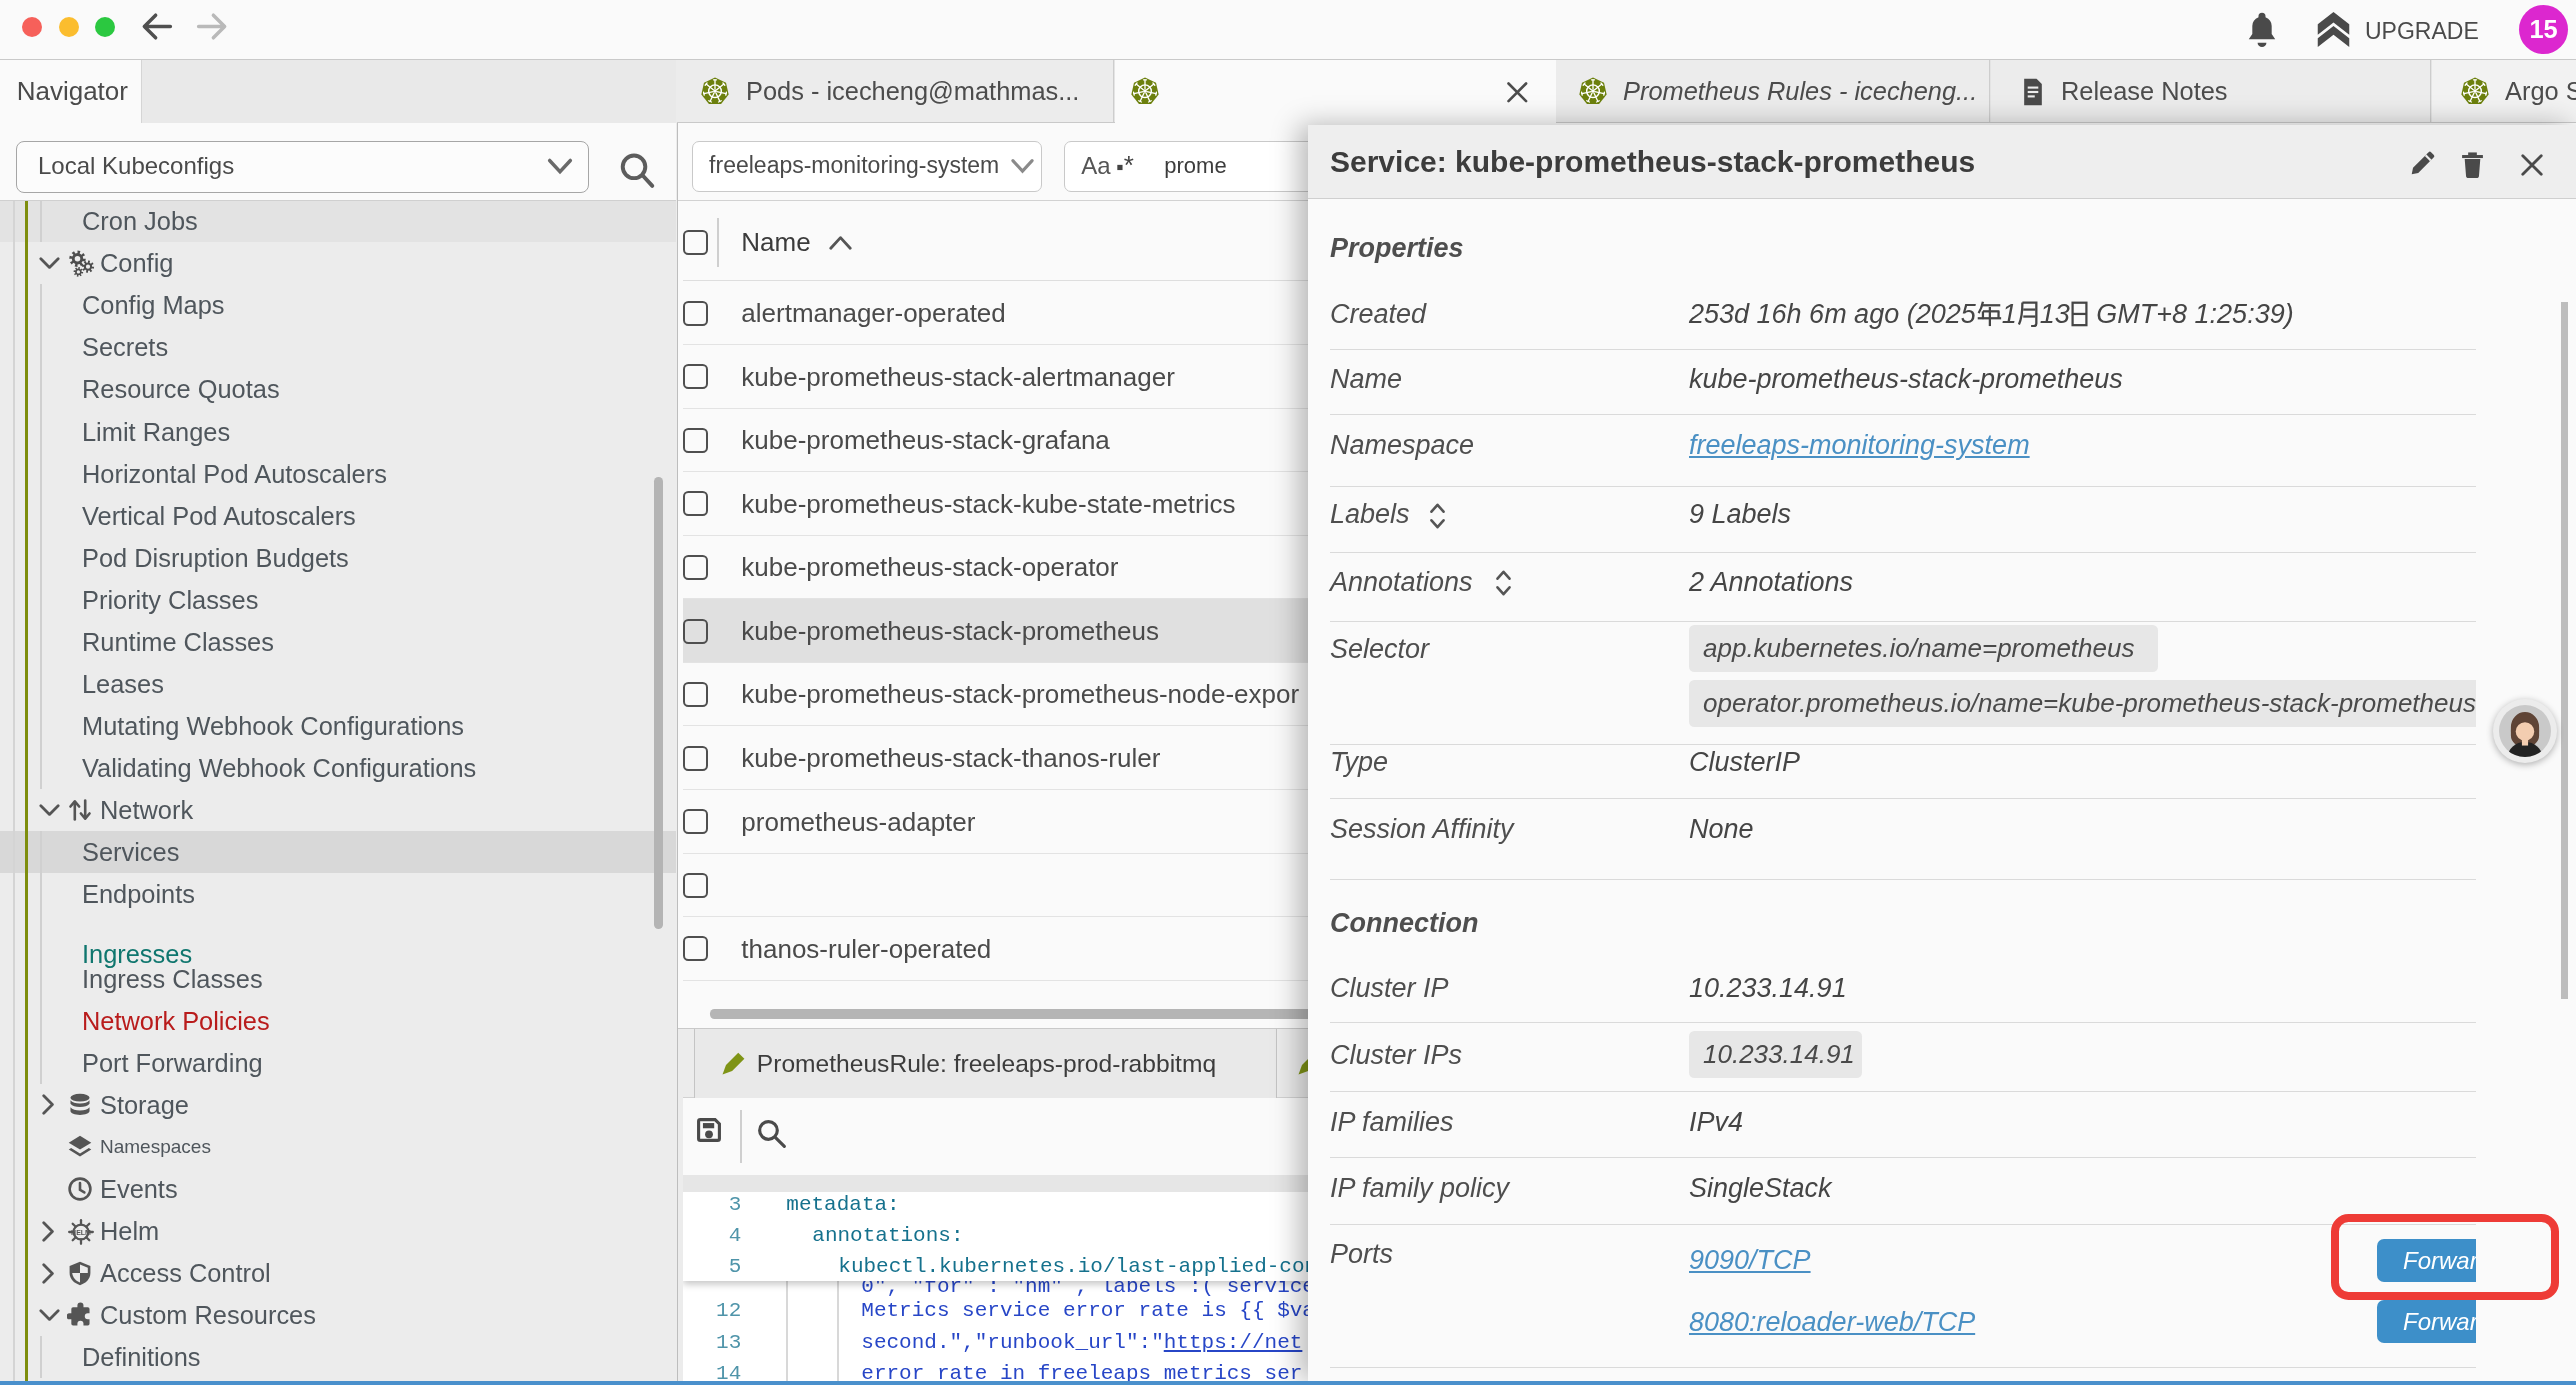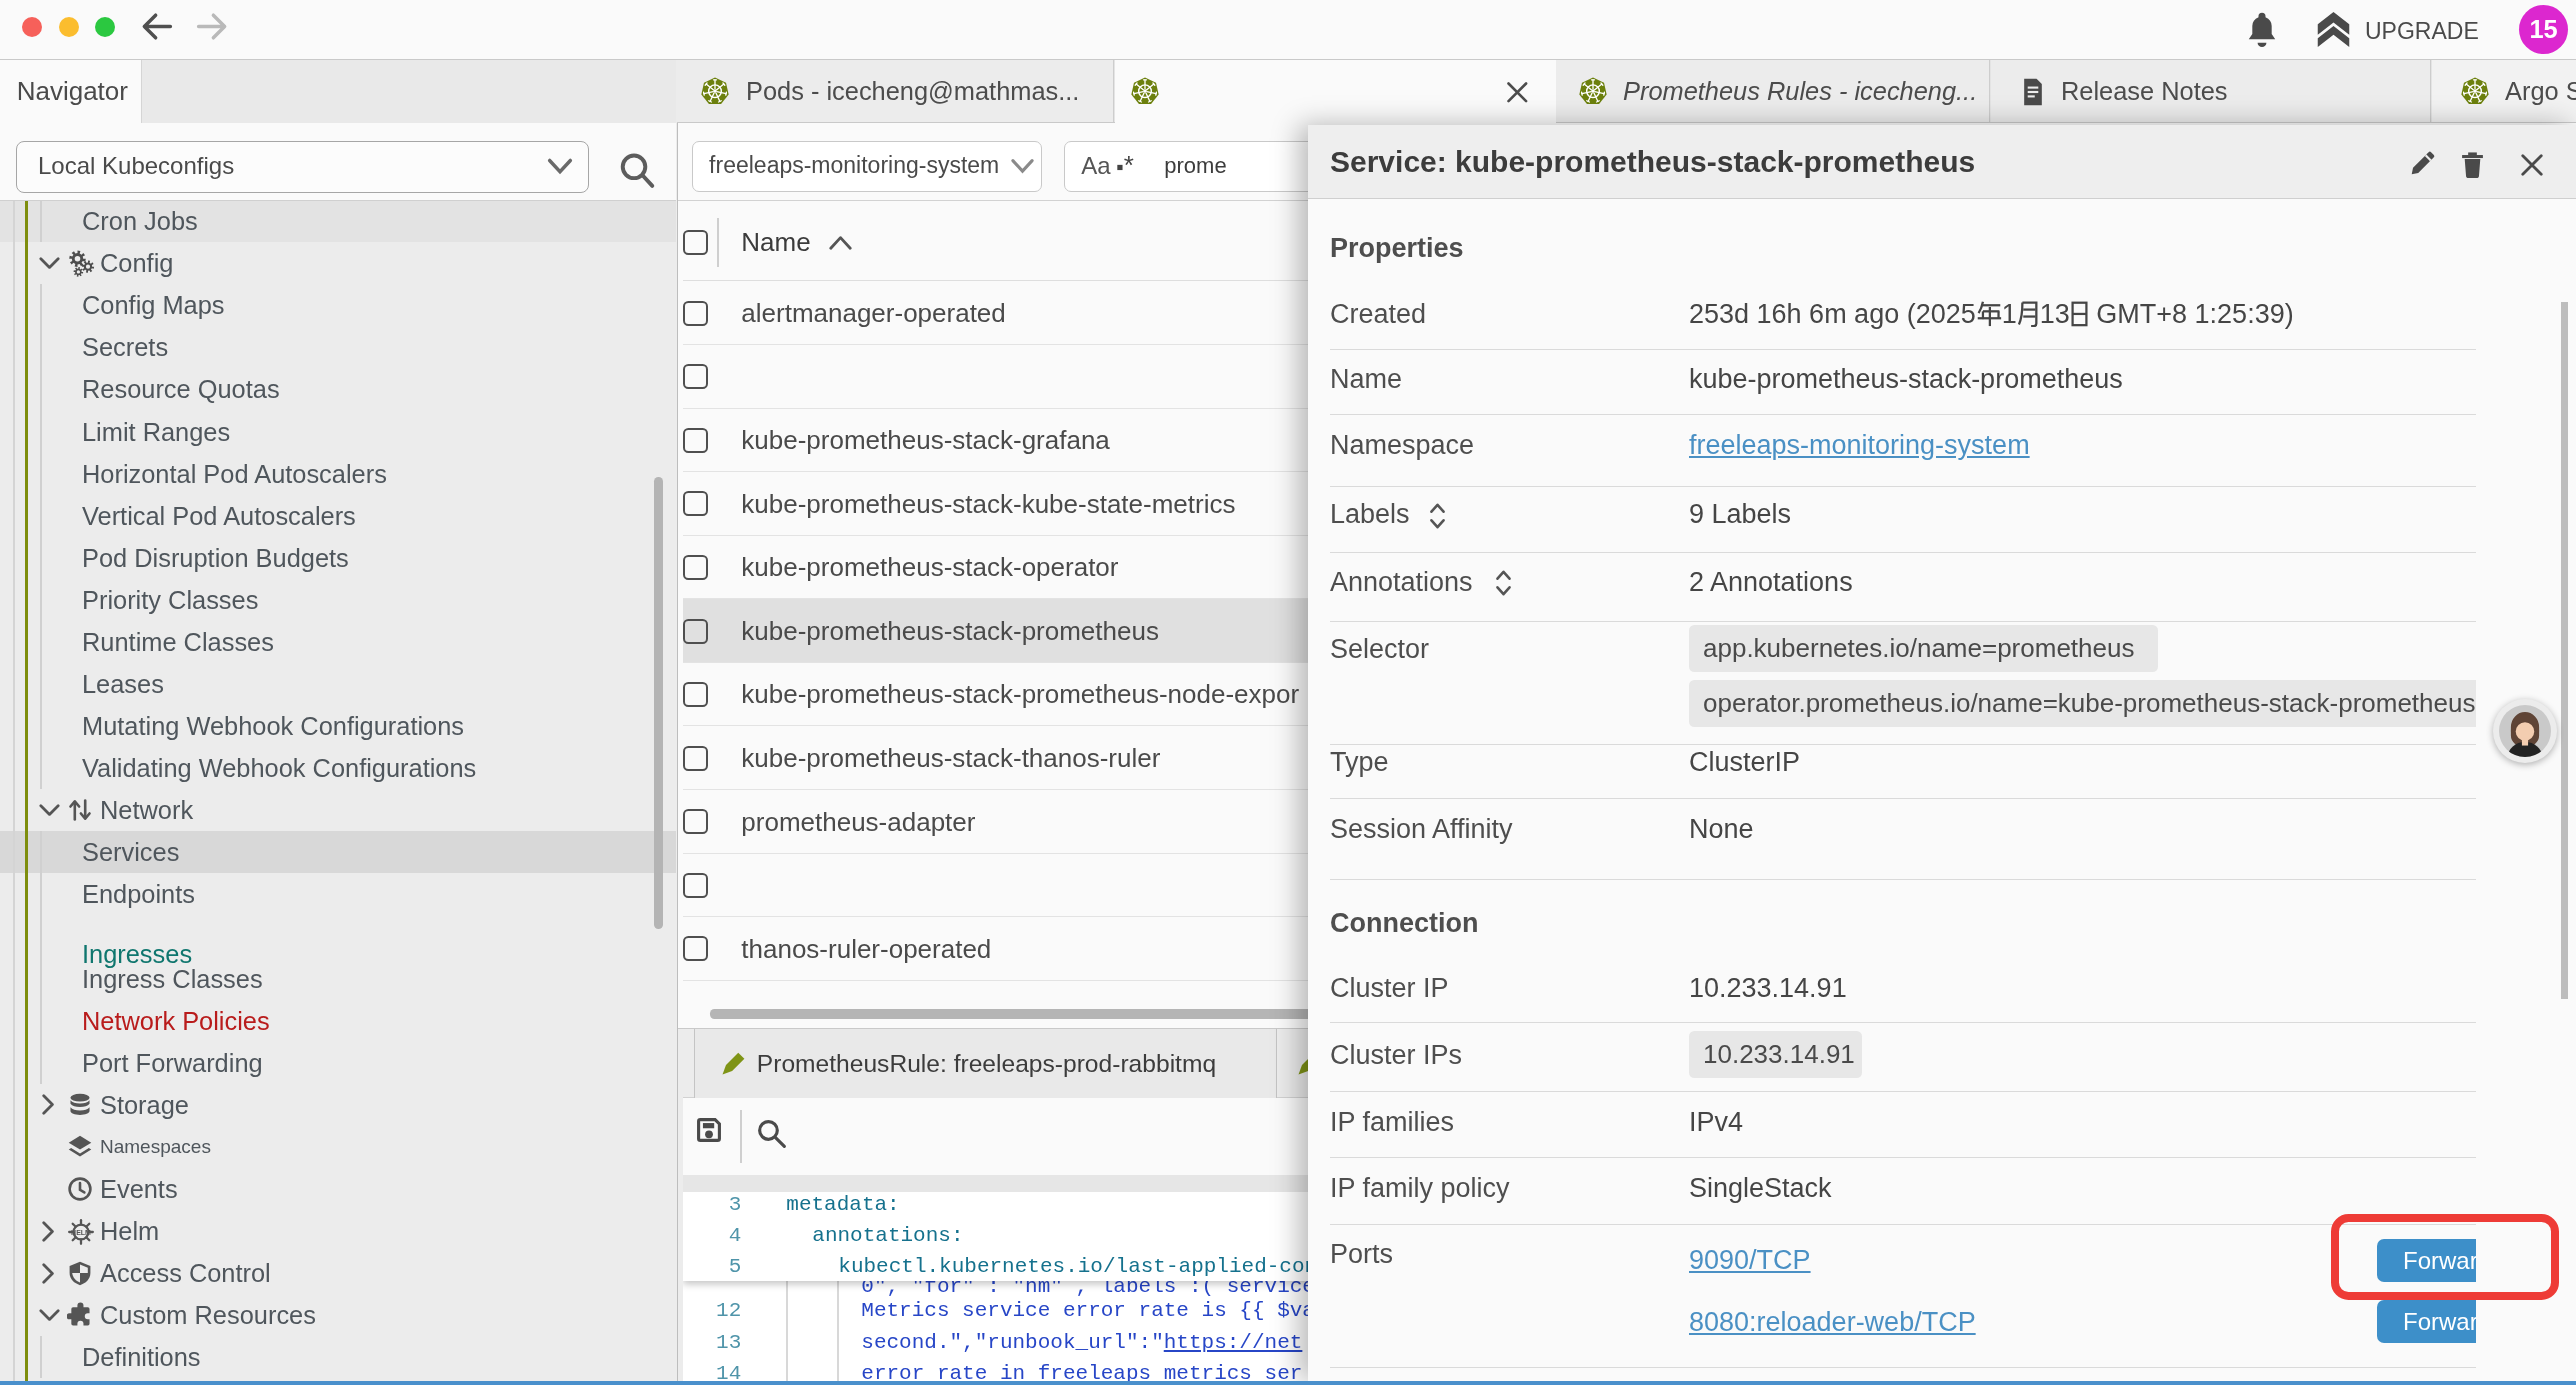--- a/index.html
+++ b/index.html
@@ -291,20 +291,21 @@
 <div class="abs" style="left:34px;top:15px;width:1.8px;height:49px;background:#cfcfcf;"></div>
 <div class="abs" style="left:58px;top:0;height:78px;line-height:78px;font-size:26px;color:#3b3b3b;">Name</div>
 <svg class="abs" style="left:146px;top:32px;" width="23" height="15" viewBox="0 0 26 17">
           <path d="M2 15 L13 3 L24 15" stroke="#555" stroke-width="3.2" fill="none" stroke-linecap="round" stroke-linejoin="round"></path>
         </svg>
 <div class="abs" style="left:0;top:78px;width:1893px;height:64px;border-bottom:1.3px solid #e3e3e3;"></div>
 <div class="abs" style="left:0;top:98px;width:24.6px;height:24.6px;border:2.2px solid #4f4f4f;border-radius:5.3px;"></div>
 <div class="abs ellip" style="left:58px;top:78px;height:64px;line-height:64px;font-size:26px;color:#4a4a4a;">alertmanager-operated</div>
 <div class="abs" style="left:0;top:142px;width:1893px;height:64px;border-bottom:1.3px solid #e3e3e3;"></div>
 <div class="abs" style="left:0;top:161px;width:24.6px;height:24.6px;border:2.2px solid #4f4f4f;border-radius:5.3px;"></div>
+<div class="abs ellip" style="left:58px;top:142px;height:64px;line-height:64px;font-size:26px;color:#4a4a4a;">kube-prometheus-stack-alertmanager</div>
 <div class="abs" style="left:0;top:205px;width:1893px;height:64px;border-bottom:1.3px solid #e3e3e3;"></div>
 <div class="abs" style="left:0;top:225px;width:24.6px;height:24.6px;border:2.2px solid #4f4f4f;border-radius:5.3px;"></div>
 <div class="abs ellip" style="left:58px;top:205px;height:64px;line-height:64px;font-size:26px;color:#4a4a4a;">kube-prometheus-stack-grafana</div>
 <div class="abs" style="left:0;top:269px;width:1893px;height:64px;border-bottom:1.3px solid #e3e3e3;"></div>
 <div class="abs" style="left:0;top:288px;width:24.6px;height:24.6px;border:2.2px solid #4f4f4f;border-radius:5.3px;"></div>
 <div class="abs ellip" style="left:58px;top:269px;height:64px;line-height:64px;font-size:26px;color:#4a4a4a;">kube-prometheus-stack-kube-state-metrics</div>
 <div class="abs" style="left:0;top:332px;width:1893px;height:64px;border-bottom:1.3px solid #e3e3e3;"></div>
 <div class="abs" style="left:0;top:352px;width:24.6px;height:24.6px;border:2.2px solid #4f4f4f;border-radius:5.3px;"></div>
 <div class="abs ellip" style="left:58px;top:332px;height:64px;line-height:64px;font-size:26px;color:#4a4a4a;">kube-prometheus-stack-operator</div>
 <div class="abs" style="left:0;top:396px;width:1893px;height:64px;border-bottom:1.3px solid #e3e3e3;background:#e0e0e0;"></div>
@@ -382,21 +383,21 @@
         </svg>
     <svg class="abs" style="left:1154px;top:27px;" width="21" height="26" viewBox="0 0 24 30">
       <path d="M3 8 H21 L19.5 27 a3 3 0 0 1 -3 3 H7.5 a3 3 0 0 1 -3 -3 Z" fill="#4a4a4a"></path>
       <rect x="0" y="3.5" width="24" height="3.5" fill="#4a4a4a"></rect>
       <rect x="7" y="0.5" width="10" height="3.5" fill="#4a4a4a"></rect>
     </svg>
     <svg class="abs" style="left:1213px;top:29px;" width="22" height="22" viewBox="0 0 25 25">
       <path d="M2 2 L23 23 M23 2 L2 23" stroke="#4a4a4a" stroke-width="3.2" stroke-linecap="round"></path>
     </svg>
   </div>
-<div class="abs" style="left:0;top:75px;width:1168px;height:1181px;overflow:hidden;">
+<div class="abs" style="left:0;top:75px;width:1168px;height:1181px;overflow:hidden;font-style:italic;">
         <div class="abs" style="left:22px;top:29px;height:39px;line-height:39px;font-size:27px;color:#4e4e4e;font-weight:bold;">Properties</div>
 <div class="abs" style="left:22px;top:95px;height:39px;line-height:39px;font-size:27px;color:#4e4e4e;">Created</div>
 <div class="abs" style="left:381px;top:95px;height:39px;line-height:39px;font-size:27px;color:#454545;">253d 16h 6m ago (2025<svg style="display:inline-block;vertical-align:-3.5px;" width="26" height="27" viewBox="0 0 30 31">
             <g stroke="#454545" stroke-width="2.6" fill="none">
               <path d="M8 2 C7 7 5 12 3 15"></path>
               <path d="M7 6 H28"></path>
               <path d="M8 13 H27"></path>
               <path d="M2 21 H29"></path>
               <path d="M16 8 V30"></path>
               <path d="M8 13 V22"></path>

